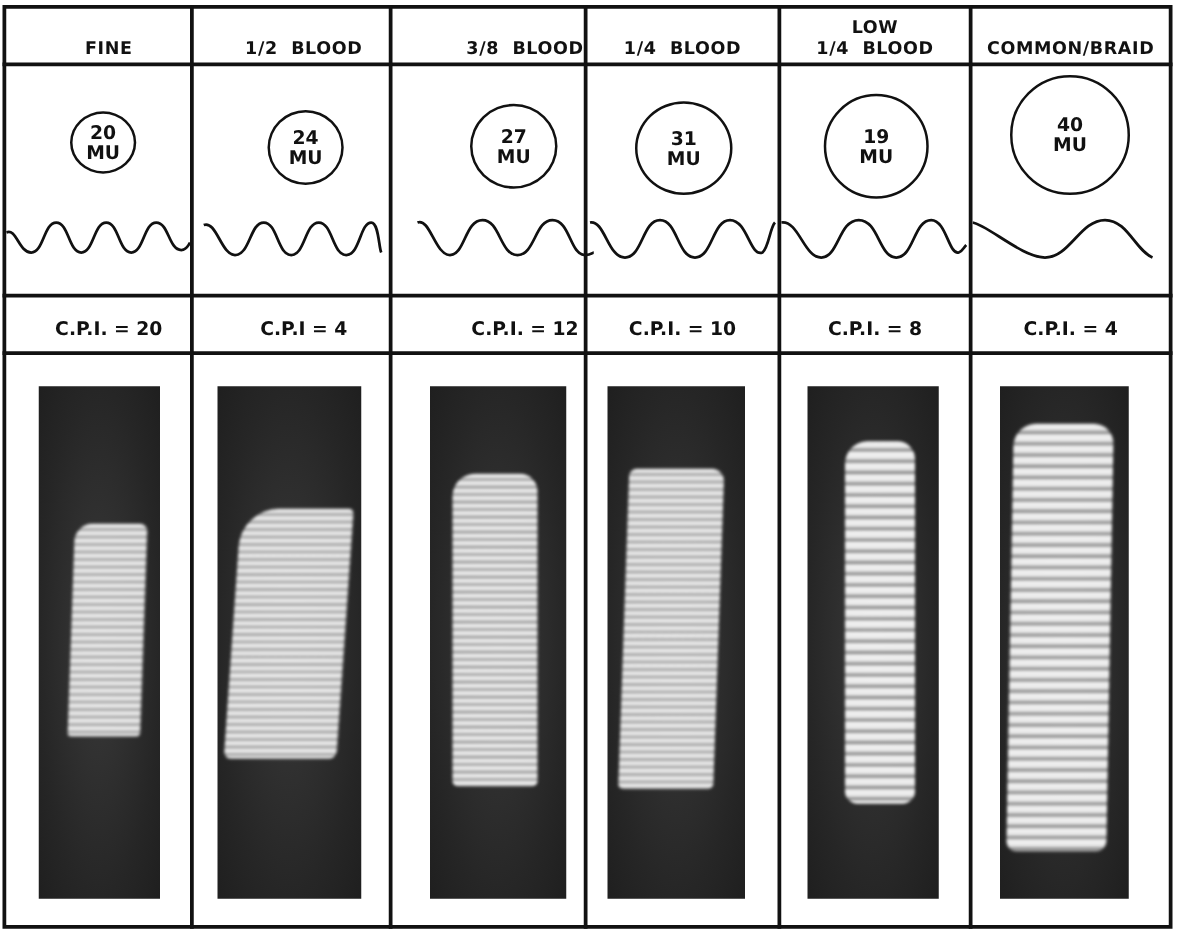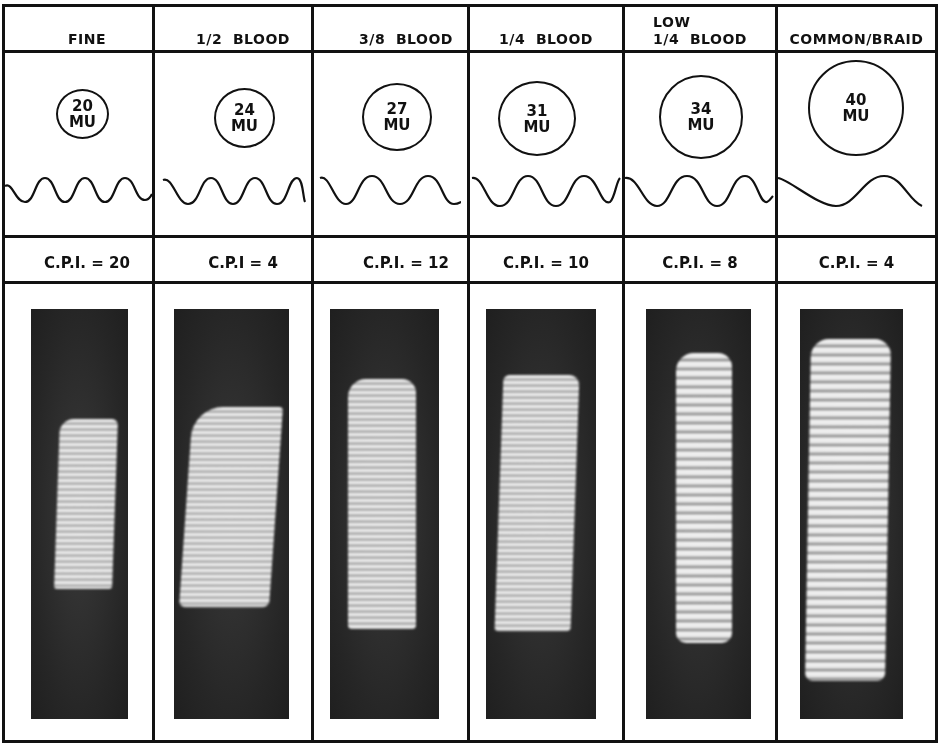--- a/index.html
+++ b/index.html
@@ -6,21 +6,21 @@
   body { width: 943px; height: 749px; position: relative; overflow: hidden;
          font-family: "DejaVu Sans", "Liberation Sans", sans-serif; color: #111; }
   .frame { position: absolute; left: 2px; top: 4px; width: 936px; height: 739px;
            border: 3px solid #111; box-sizing: border-box; }
   .hline { position: absolute; left: 2px; width: 936px; height: 3px; background: #111; }
   .vline { position: absolute; top: 4px; width: 3px; height: 739px; background: #111; }
   .col { position: absolute; top: 4px; height: 739px; }
   .hdr { position: absolute; left: 0; right: 0; top: 3px; height: 45px;
          display: flex; flex-direction: column; justify-content: flex-end; align-items: center;
          font-size: 14px; font-weight: bold; letter-spacing: 0.5px; line-height: 17px;
-         padding-bottom: 4px; box-sizing: border-box; text-align: left; white-space: pre; }
+         padding-bottom: 4px; box-sizing: border-box; text-align: center; white-space: pre; }
   .circle { position: absolute; border: 2.5px solid #111; border-radius: 50%; box-sizing: border-box;
             display: flex; flex-direction: column; justify-content: center; align-items: center;
             font-size: 15px; font-weight: bold; line-height: 16px; }
   .wave { position: absolute; left: 0; top: 168px; }
   .cpi { position: absolute; left: 0; right: 0; top: 236px; height: 45px;
          display: flex; align-items: center; justify-content: center;
          font-size: 15px; font-weight: bold; }
   .photo { position: absolute; top: 305px; height: 410px;
            background: radial-gradient(ellipse at 50% 50%, #3a3a3a 0%, #262626 70%, #1f1f1f 100%); }
   .fiber { position: absolute; background: linear-gradient(180deg, #e9e9e9 0%, #f4f4f4 40%, #dcdcdc 100%);
@@ -66,55 +66,55 @@
   </div>
   <svg class="wave" width="156" height="40" viewBox="0 0 156 40">
     <path d="M8,8 C18,4 22,32 33,32 C45,32 45,6 56,6 C67,6 67,32 78,32 C89,32 89,6 100,6 C111,6 111,32 122,32 C133,32 133,6 142,6 C148,6 148,26 150,30" fill="none" stroke="#111" stroke-width="2.2"></path>
   </svg>
   <div class="cpi">C.P.I = 4</div>
   <div class="photo" style="left:19px; width:115px;">
     <div class="fiber crimp-fine" style="left:12px; top:98px; width:90px; height:200px; border-radius:30px 4px 6px 6px; transform:skewX(-4deg);"></div>
   </div>
 </div>
 
-<div class="col" style="left:314px; width:184px;">
+<div class="col" style="left:328px; width:184px;">
   <div class="hdr">3/8  BLOOD</div>
   <div class="circle" style="left:48px; top:79px; width:70px; height:68px;">
     <span>27</span>
     <span>MU</span>
   </div>
   <svg class="wave" width="153" height="40" viewBox="0 0 153 40">
     <path d="M6,6 C16,2 20,32 32,32 C44,32 44,4 58,4 C72,4 72,32 86,32 C100,32 100,4 114,4 C128,4 128,32 140,32 C145,32 146,30 147,30" fill="none" stroke="#111" stroke-width="2.2"></path>
   </svg>
   <div class="cpi">C.P.I. = 12</div>
   <div class="photo" style="left:16px; width:109px;">
     <div class="fiber crimp-fine" style="left:18px; top:70px; width:68px; height:250px; border-radius:18px 14px 4px 4px;"></div>
   </div>
 </div>
 
 <div class="col" style="left:470px; width:152px;">
   <div class="hdr">1/4  BLOOD</div>
-  <div class="circle" style="left:28px; top:77px; width:78px; height:75px;">
+  <div class="circle" style="left:38px; top:77px; width:78px; height:75px;">
     <span>31</span>
     <span>MU</span>
   </div>
   <svg class="wave" width="152" height="40" viewBox="0 0 152 40">
     <path d="M2,6 C14,4 16,34 30,34 C44,34 44,4 58,4 C72,4 72,34 86,34 C100,34 100,4 114,4 C128,4 130,34 140,30 C145,26 146,10 150,6" fill="none" stroke="#111" stroke-width="2.2"></path>
   </svg>
   <div class="cpi">C.P.I. = 10</div>
   <div class="photo" style="left:16px; width:110px;">
     <div class="fiber crimp-fine" style="left:13px; top:66px; width:76px; height:256px; border-radius:6px 10px 4px 4px; transform:skewX(-2deg);"></div>
   </div>
 </div>
 
 <div class="col" style="left:625px; width:150px;">
   <div class="hdr">LOW
 1/4  BLOOD</div>
   <div class="circle" style="left:34px; top:71px; width:84px; height:84px;">
-    <span>34</span>
+    <span>19</span>
     <span>MU</span>
   </div>
   <svg class="wave" width="150" height="40" viewBox="0 0 150 40">
     <path d="M0,6 C14,4 18,34 32,34 C46,34 46,4 62,4 C78,4 78,34 92,34 C106,34 106,4 120,4 C132,4 134,32 142,30 C145,29 146,26 148,24" fill="none" stroke="#111" stroke-width="2.2"></path>
   </svg>
   <div class="cpi">C.P.I. = 8</div>
   <div class="photo" style="left:21px; width:105px;">
     <div class="fiber crimp" style="left:30px; top:44px; width:56px; height:290px; border-radius:18px 14px 10px 10px;"></div>
   </div>
 </div>

